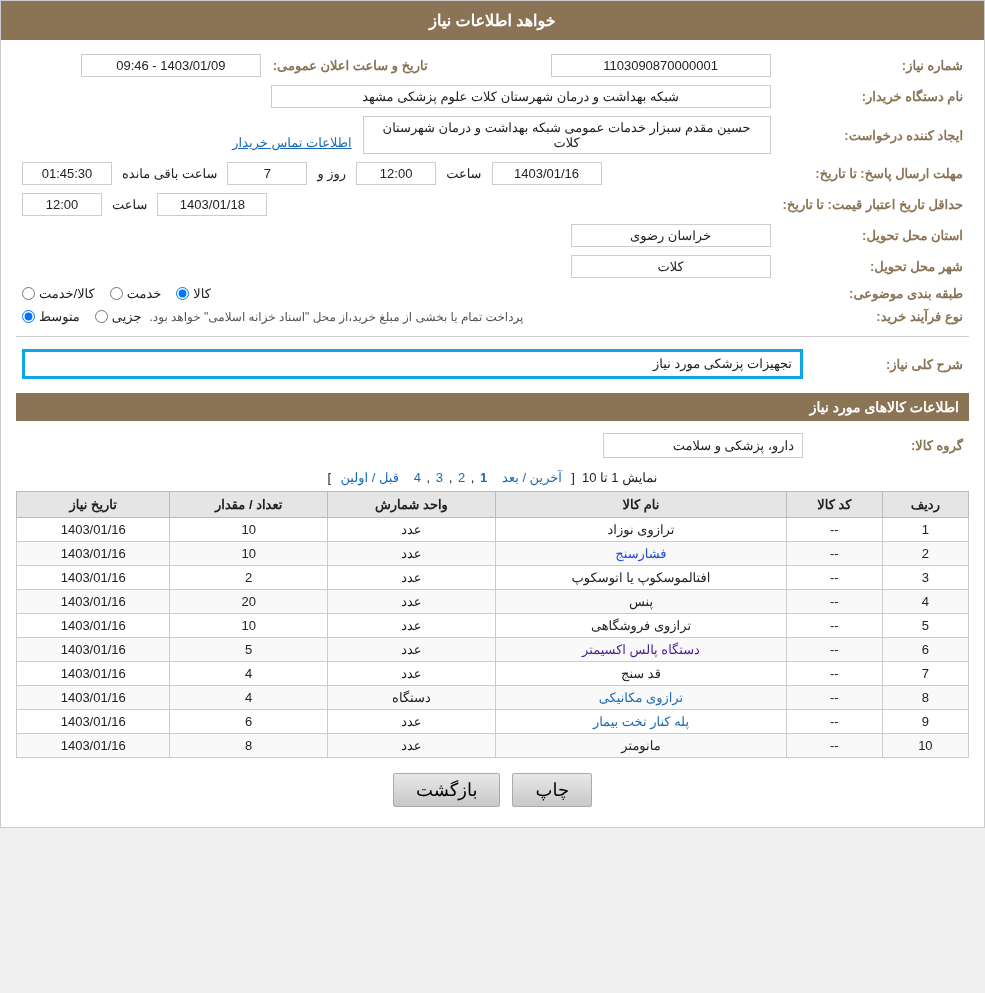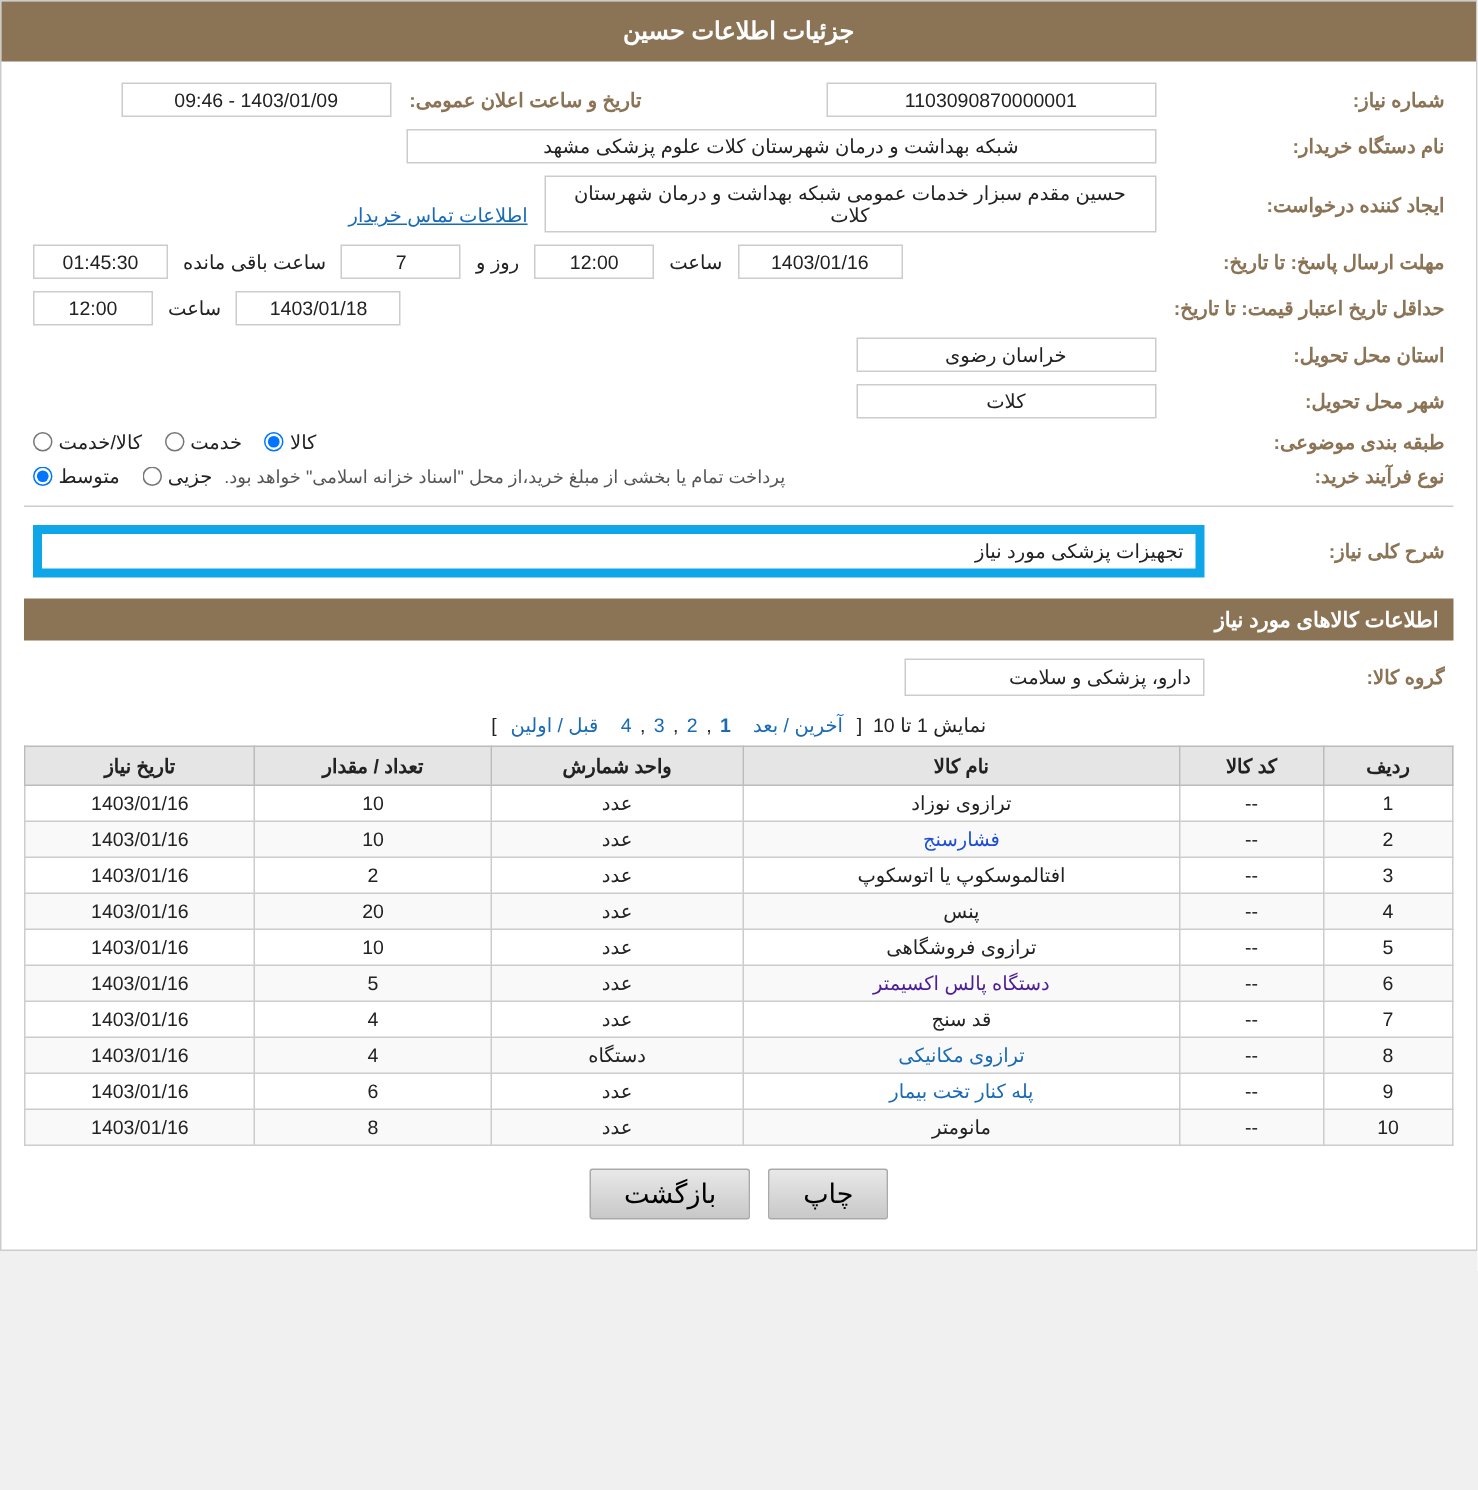--- a/index.html
+++ b/index.html
@@ -170,42 +170,42 @@
     }
     .watermark-container {
       position: relative;
     }
     .inline-label {
       font-weight: normal;
       margin-left: 4px;
       margin-right: 4px;
     }
     .needs-description-box {
-      border: 6px solid #0ea5e9;
+      border: 3px solid #0ea5e9;
       background: #fff;
       padding: 4px 8px;
       text-align: right;
       width: 100%;
       min-height: 30px;
     }
     .group-kala-box {
       border: 1px solid #ccc;
       background: #fff;
       padding: 4px 8px;
       text-align: right;
       display: inline-block;
       min-width: 200px;
     }
   </style>
 </head>
 <body>
 
 <div class="page-wrapper">
   <div class="header-bar">
-    <span>جزئیات اطلاعات حسین</span>
+    <span>خواهد اطلاعات نیاز</span>
   </div>
 
   <div class="content">
     <table class="info-table">
       <tbody>
           <tr>
         <td class="label-cell">شماره نیاز:</td>
         <td class="value-cell">
           <span class="input-box" style="width:220px;">1103090870000001</span>
         </td>

